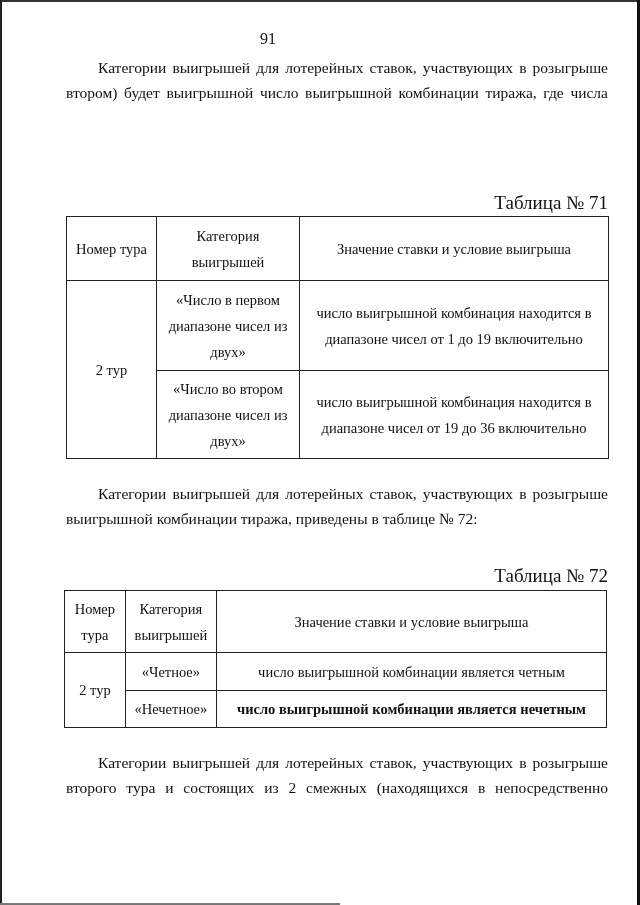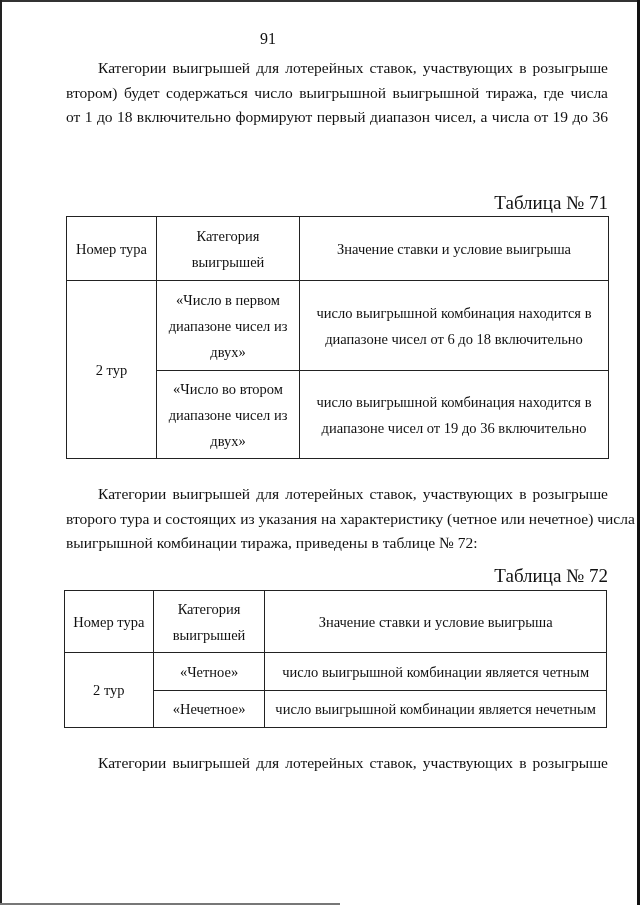--- a/index.html
+++ b/index.html
@@ -43,22 +43,21 @@
 
 <div class="frame-top"></div>
 <div class="frame-left"></div>
 <div class="frame-right"></div>
 <div class="frame-bottom"></div>
 
 <div class="page-number">91</div>
 
 <div class="para" style="top:56px;">
   <span class="line indent">Категории выигрышей для лотерейных ставок, участвующих в розыгрыше</span>
-  <span class="line">втором) будет содержаться число выигрышной выигрышной тиража, где числа</span>
-  <span class="line">от 1 до 18 включительно формируют первый диапазон чисел, а числа от 19 до 36</span>
+  <span class="line">втором) будет выигрышной число выигрышной комбинации тиража, где числа</span>
 </div>
 
 <div class="table-caption" style="top:192px;">Таблица № 71</div>
 
 <table class="doc" style="left:66px; top:216px; width:543px;">
   <tbody>
       <tr style="height:64px;">
     <td style="width:77px;">Номер тура</td>
     <td style="width:130px;" class="cell-lines">
       <span>Категория</span>
@@ -68,40 +67,39 @@
   </tr>
   <tr style="height:90px;">
     <td rowspan="2">2 тур</td>
     <td class="cell-lines">
       <span>«Число в первом</span>
       <span>диапазоне чисел из</span>
       <span>двух»</span>
     </td>
     <td class="cell-lines">
       <span>число выигрышной комбинация находится в</span>
-      <span>диапазоне чисел от 6 до 18 включительно</span>
+      <span>диапазоне чисел от 1 до 19 включительно</span>
     </td>
   </tr>
   <tr style="height:88px;">
     <td class="cell-lines">
       <span>«Число во втором</span>
       <span>диапазоне чисел из</span>
       <span>двух»</span>
     </td>
     <td class="cell-lines">
       <span>число выигрышной комбинация находится в</span>
       <span>диапазоне чисел от 19 до 36 включительно</span>
     </td>
   </tr>
 </tbody>
   </table>
 
 <div class="para" style="top:482px;">
   <span class="line indent">Категории выигрышей для лотерейных ставок, участвующих в розыгрыше</span>
-  <span class="line">второго тура и состоящих из указания на характеристику (четное или нечетное) числа</span>
   <span class="line last">выигрышной комбинации тиража, приведены в таблице № 72:</span>
 </div>
 
 <div class="table-caption" style="top:565px;">Таблица № 72</div>
 
 <table class="doc" style="left:64px; top:590px; width:543px;">
   <tbody>
       <tr style="height:62px;">
     <td style="width:79px;">Номер тура</td>
     <td style="width:101px;" class="cell-lines">
@@ -110,20 +108,21 @@
     </td>
     <td>Значение ставки и условие выигрыша</td>
   </tr>
   <tr style="height:38px;">
     <td rowspan="2">2 тур</td>
     <td>«Четное»</td>
     <td style="white-space:nowrap; padding:0 2px;">число выигрышной комбинации является четным</td>
   </tr>
   <tr style="height:37px;">
     <td>«Нечетное»</td>
-    <td style="white-space:nowrap; padding:0 10px;">число выигрышной комбинации является нечетным</td>
+    <td style="white-space:nowrap; padding:0 20px;font-weight:bold;">число выигрышной комбинации является нечетным</td>
   </tr>
 </tbody>
   </table>
 
 <div class="para" style="top:751px;">
   <span class="line indent">Категории выигрышей для лотерейных ставок, участвующих в розыгрыше</span>
+  <span class="line">второго тура и состоящих из 2 смежных (находящихся в непосредственно</span>
 </div>
 
 </body></html>

